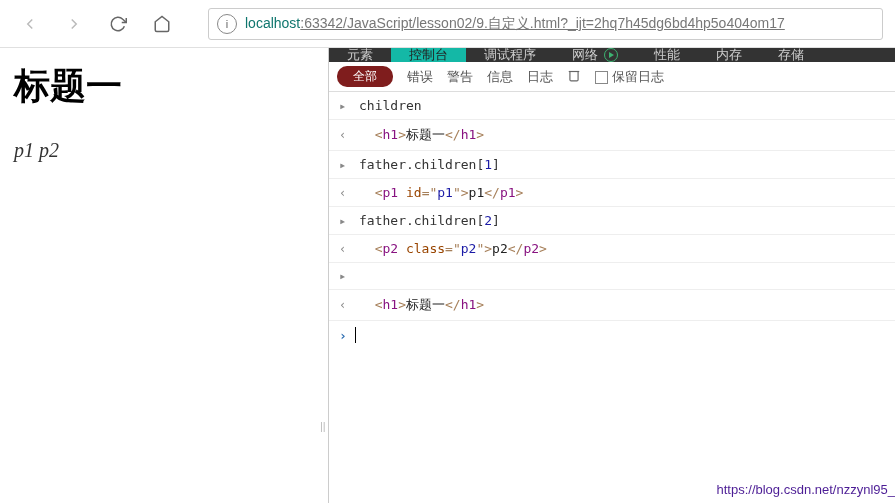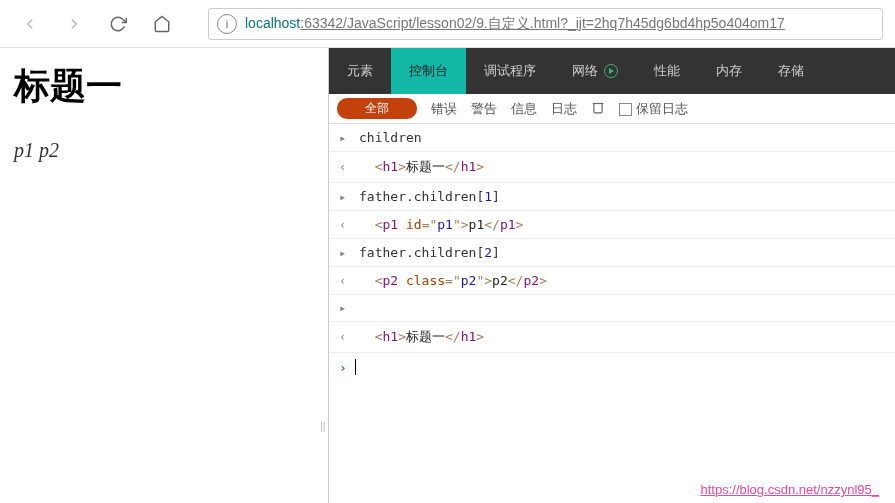--- a/index.html
+++ b/index.html
@@ -14,49 +14,49 @@
     .url-host { color: #0f766e; }
     .url-path { color: #777; text-decoration: underline; }
     
     .content-area { display: flex; height: calc(100% - 48px); }
     .page-content { width: 328px; padding: 14px; }
     .page-content h1 { font-size: 36px; font-weight: bold; margin-bottom: 28px; color: #000; }
     .page-content .ptext { font-size: 20px; color: #333; font-family: Georgia, serif; font-style: italic; }
     
     .devtools { flex: 1; border-left: 1px solid #ccc; display: flex; flex-direction: column; background: #fff; }
     
-    .dt-tabs { height: 46px; background: #333; color: #ccc; display: flex; align-items: stretch; font-size: 13px; }
+    .dt-tabs { height: 14px; background: #333; color: #ccc; display: flex; align-items: stretch; font-size: 13px; }
     .dt-tab { padding: 0 18px; display: flex; align-items: center; gap: 4px; cursor: pointer; }
     .dt-tab.active { background: #14b8a6; color: #222; }
     .rec-icon { width: 14px; height: 14px; border: 1.5px solid #3cb371; border-radius: 50%; display: inline-flex; align-items: center; justify-content: center; margin-left: 2px; }
     .rec-icon::before { content: ""; border-left: 5px solid #3cb371; border-top: 3px solid transparent; border-bottom: 3px solid transparent; margin-left: 1px; }
     
     .dt-filter { height: 30px; display: flex; align-items: center; gap: 14px; padding: 0 8px; border-bottom: 1px solid #ddd; font-size: 13px; color: #555; }
-    .filter-pill { background: #c2410c; color: #fff; padding: 2px 28px; border-radius: 10px; font-size: 12px; }
+    .filter-pill { background: #7f1d1d; color: #fff; padding: 2px 16px; border-radius: 10px; font-size: 12px; }
     .filter-item { cursor: pointer; }
     .trash-icon { color: #666; }
     .checkbox { width: 13px; height: 13px; border: 1px solid #888; display: inline-block; vertical-align: middle; margin-right: 4px; }
     
     .console-body { flex: 1; overflow: auto; font-family: Consolas, monospace; font-size: 13px; }
     .console-row { padding: 6px 10px; border-bottom: 1px solid #eee; display: flex; align-items: center; gap: 8px; color: #333; }
     .exp-icon { color: #888; font-size: 12px; width: 12px; }
     .code { white-space: pre; }
     .tag-bracket { color: #a67f59; }
     .tag-name { color: #881280; }
     .attr-name { color: #994500; }
     .attr-val { color: #1a1aa6; }
     .text-content { color: #222; }
     .plain { color: #333; }
     .num { color: #1a1aa6; }
     .input-row { display: flex; align-items: center; padding: 6px 10px; gap: 8px; }
     .prompt { color: #2b6cb0; font-weight: bold; }
     .cursor { width: 1px; height: 16px; background: #000; display: inline-block; }
     .drag-handle { position: absolute; left: 320px; top: 420px; color: #bbb; font-size: 11px; }
     
-    .watermark { position: absolute; right: 16px; bottom: 6px; color: #ec4899; font-size: 13px; text-decoration: underline; }
+    .watermark { position: absolute; right: 0; bottom: 6px; color: #4c1d95; font-size: 13px; }
   </style>
 </head>
 <body>
 
 <div class="toolbar">
   <div class="nav-icon disabled">
       <svg width="18" height="18" viewBox="0 0 24 24" fill="none" stroke="currentColor" stroke-width="2">
         <polyline points="15 18 9 12 15 6"></polyline>
       </svg>
     </div>

